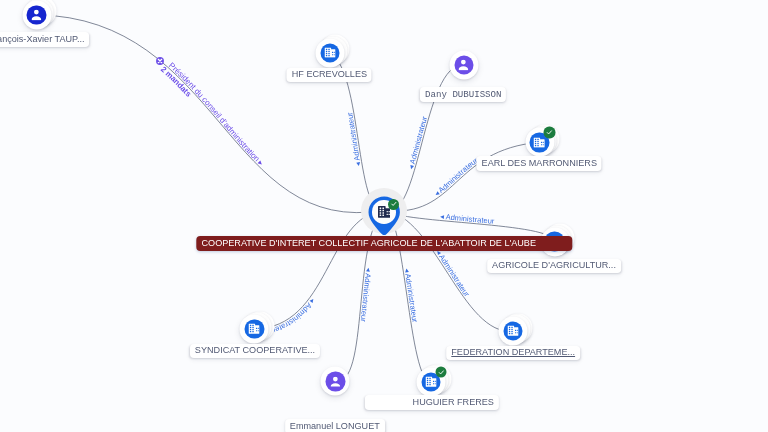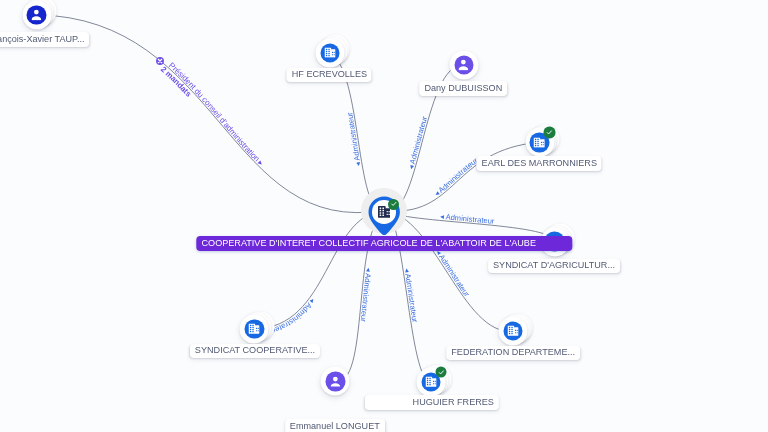--- a/index.html
+++ b/index.html
@@ -32,21 +32,21 @@
   .pin .pinshape{position:absolute;left:50%;top:50%;margin:-16.2px 0 0 -16.2px;}
   .pin .pinface{position:absolute;left:50%;top:50%;width:23.5px;height:23.5px;
         margin:-11.75px 0 0 -11.75px;border-radius:50%;background:#fdfdfd;
         display:flex;align-items:center;justify-content:center;}
   .pin .badge{left:4.4px;top:-13.2px;width:10.9px;height:10.9px;right:auto;}
 
   .label{position:absolute;transform:translateX(-50%);background:#fff;border-radius:4px;
          padding:2.6px 4.9px 3px;font-size:9.1px;color:#525a74;white-space:nowrap;
          box-shadow:0 1px 2px rgba(20,30,60,.14),0 2px 5px rgba(20,30,60,.07);
          letter-spacing:0;line-height:9px;}
-  .label.sel{background:#6d28d9;color:#fff;z-index:40;padding-right:36px;
+  .label.sel{background:#7f1d1d;color:#fff;z-index:40;padding-right:36px;
              box-shadow:0 1px 3px rgba(20,60,140,.25);}
 </style>
 </head>
 <body>
 
 <div id="stage">
   <svg class="layer" id="edges">
       <defs>
         <path id="p0" d="M36.50,14.80C221.75,17.70 226.59,237.52 384.00,210.30" fill="none"></path>
         <path id="p1" d="M384.00,210.30C354.90,216.79 362.51,70.31 329.80,52.80" fill="none"></path>
@@ -119,21 +119,21 @@
       <div class="node" style="left: 463.8px; top: 64.8px;">
         <div class="disc ">
           <div class="inner person">
             <svg width="9.7" height="10.7" viewBox="0 0 97 107">
               <circle cx="48.5" cy="26" r="24" fill="#fff"></circle>
               <path d="M0 102c0-20 21.7-34 48.5-34S97 82 97 102a5 5 0 0 1-5 5H5a5 5 0 0 1-5-5z" fill="#fff"></path>
             </svg>
           </div>
         </div>
       </div>
-      <div class="label" style="left: 463.3px; top: 81px;">Dany DUBUISSON</div>
+      <div class="label" style="left: 463.3px; top: 87px; font-family: Liberation Mono, monospace;">Dany DUBUISSON</div>
       <div class="node" style="left: 539.5px; top: 142.3px;">
         <div class="disc stack">
           <div class="inner company">
             <svg width="11.1" height="10.3" viewBox="0 0 104 96">
               <path d="M0 4a4 4 0 0 1 4-4h54a4 4 0 0 1 4 4v13h38a4 4 0 0 1 4 4v71a4 4 0 0 1-4 4H4a4 4 0 0 1-4-4z" fill="#ffffff"></path>
               <rect x="13" y="12" width="13" height="12" rx="2.5" fill="#1668e3"></rect>
               <rect x="36" y="12" width="13" height="12" rx="2.5" fill="#1668e3"></rect>
               <rect x="13" y="31" width="13" height="12" rx="2.5" fill="#1668e3"></rect>
               <rect x="36" y="31" width="13" height="12" rx="2.5" fill="#1668e3"></rect>
               <rect x="13" y="50" width="13" height="12" rx="2.5" fill="#1668e3"></rect>
@@ -168,21 +168,21 @@
               <rect x="13" y="69" width="13" height="12" rx="2.5" fill="#1668e3"></rect>
               <rect x="36" y="69" width="13" height="12" rx="2.5" fill="#1668e3"></rect>
               <rect x="70" y="40" width="10" height="11" rx="2.5" fill="#1668e3"></rect>
               <rect x="86" y="40" width="10" height="11" rx="2.5" fill="#1668e3"></rect>
               <rect x="70" y="62" width="10" height="11" rx="2.5" fill="#1668e3"></rect>
               <rect x="86" y="62" width="10" height="11" rx="2.5" fill="#1668e3"></rect>
             </svg>
           </div>
         </div>
       </div>
-      <div class="label" style="left: 554px; top: 258.8px;">SYNDICAT D'AGRICULTUR...</div>
+      <div class="label" style="left: 554px; top: 258.8px;">AGRICOLE D'AGRICULTUR...</div>
       <div class="node" style="left: 512.9px; top: 331px;">
         <div class="disc stack">
           <div class="inner company">
             <svg width="11.1" height="10.3" viewBox="0 0 104 96">
               <path d="M0 4a4 4 0 0 1 4-4h54a4 4 0 0 1 4 4v13h38a4 4 0 0 1 4 4v71a4 4 0 0 1-4 4H4a4 4 0 0 1-4-4z" fill="#ffffff"></path>
               <rect x="13" y="12" width="13" height="12" rx="2.5" fill="#1668e3"></rect>
               <rect x="36" y="12" width="13" height="12" rx="2.5" fill="#1668e3"></rect>
               <rect x="13" y="31" width="13" height="12" rx="2.5" fill="#1668e3"></rect>
               <rect x="36" y="31" width="13" height="12" rx="2.5" fill="#1668e3"></rect>
               <rect x="13" y="50" width="13" height="12" rx="2.5" fill="#1668e3"></rect>
@@ -190,21 +190,21 @@
               <rect x="13" y="69" width="13" height="12" rx="2.5" fill="#1668e3"></rect>
               <rect x="36" y="69" width="13" height="12" rx="2.5" fill="#1668e3"></rect>
               <rect x="70" y="40" width="10" height="11" rx="2.5" fill="#1668e3"></rect>
               <rect x="86" y="40" width="10" height="11" rx="2.5" fill="#1668e3"></rect>
               <rect x="70" y="62" width="10" height="11" rx="2.5" fill="#1668e3"></rect>
               <rect x="86" y="62" width="10" height="11" rx="2.5" fill="#1668e3"></rect>
             </svg>
           </div>
         </div>
       </div>
-      <div class="label" style="left: 513.2px; top: 345.9px;">FEDERATION DEPARTEME...</div>
+      <div class="label" style="left: 513.2px; top: 345.9px; text-decoration: underline;">FEDERATION DEPARTEME...</div>
       <div class="node" style="left: 431.1px; top: 382.1px;">
         <div class="disc stack">
           <div class="inner company">
             <svg width="11.1" height="10.3" viewBox="0 0 104 96">
               <path d="M0 4a4 4 0 0 1 4-4h54a4 4 0 0 1 4 4v13h38a4 4 0 0 1 4 4v71a4 4 0 0 1-4 4H4a4 4 0 0 1-4-4z" fill="#ffffff"></path>
               <rect x="13" y="12" width="13" height="12" rx="2.5" fill="#1668e3"></rect>
               <rect x="36" y="12" width="13" height="12" rx="2.5" fill="#1668e3"></rect>
               <rect x="13" y="31" width="13" height="12" rx="2.5" fill="#1668e3"></rect>
               <rect x="36" y="31" width="13" height="12" rx="2.5" fill="#1668e3"></rect>
               <rect x="13" y="50" width="13" height="12" rx="2.5" fill="#1668e3"></rect>

